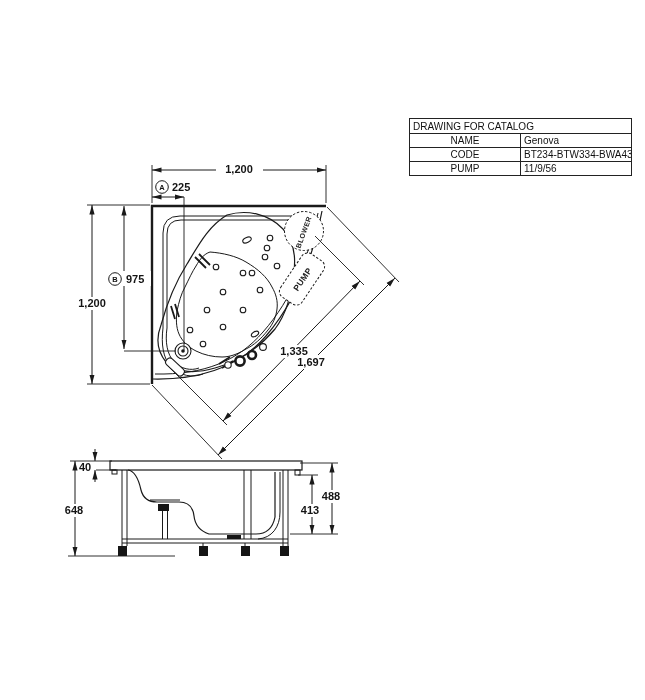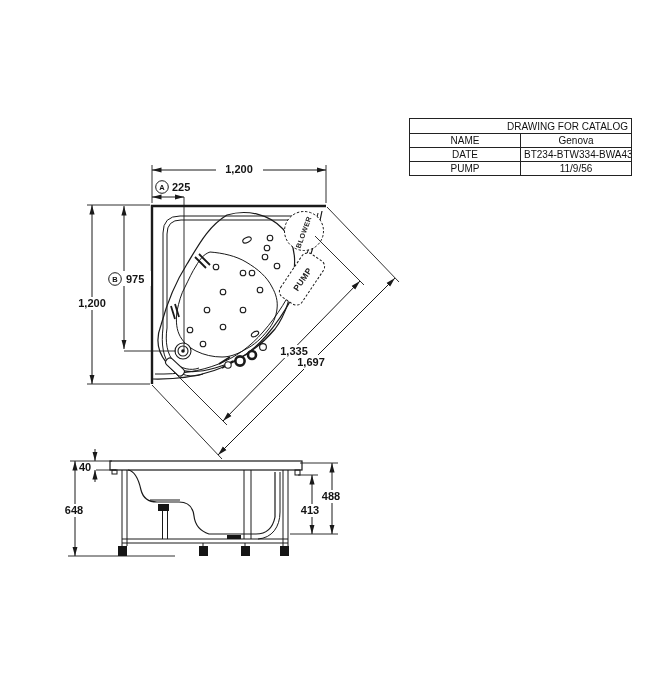--- a/index.html
+++ b/index.html
@@ -4,23 +4,23 @@
 <style>
   html,body{margin:0;padding:0;background:#fff;}
   #page{position:relative;width:645px;height:700px;background:#ffffff;overflow:hidden;
         font-family:"Liberation Sans",sans-serif;}
   
   #titleblock{position:absolute;left:409px;top:118px;width:223px;}
   #titleblock table{border-collapse:collapse;width:100%;table-layout:fixed;}
   #titleblock th,#titleblock td{border:1px solid #222;font-weight:normal;
         font-size:10px;color:#111;padding:0 3px;height:13px;line-height:13px;
         white-space:nowrap;overflow:hidden;}
-  #titleblock th{text-align:right;height:14px;}
+  #titleblock th{text-align:left;height:14px;}
   #titleblock td.lbl{width:55px;text-align:center;}
-  #titleblock td.val{text-align:center;}
+  #titleblock td.val{text-align:left;}
   
   svg{position:absolute;left:0;top:0;}
   .wall{stroke:#1a1a1a;fill:none;stroke-width:2.4;}
   .crv{stroke:#1a1a1a;fill:none;stroke-width:1.2;}
   .thin{stroke:#1a1a1a;fill:none;stroke-width:1;}
   .dim{stroke:#1a1a1a;fill:none;stroke-width:1;}
   .ext{stroke:#1a1a1a;fill:none;stroke-width:0.9;}
   .dash{stroke:#1a1a1a;fill:#fff;stroke-width:1;stroke-dasharray:2.4 1.8;}
   .jet{stroke:#1a1a1a;fill:#fff;stroke-width:1.1;}
   .grab{stroke:#1a1a1a;stroke-width:1.8;fill:none;}
@@ -40,21 +40,21 @@
     <table>
       <tbody>
           <tr>
             <th colspan="2">DRAWING FOR CATALOG</th>
           </tr>
       <tr>
         <td class="lbl">NAME</td>
         <td class="val">Genova</td>
       </tr>
       <tr>
-        <td class="lbl">DATE</td>
+        <td class="lbl">CODE</td>
         <td class="val">BT234-BTW334-BWA434</td>
       </tr>
       <tr>
         <td class="lbl">PUMP</td>
         <td class="val">11/9/56</td>
       </tr>
     </tbody>
       </table>
   </div>
 

